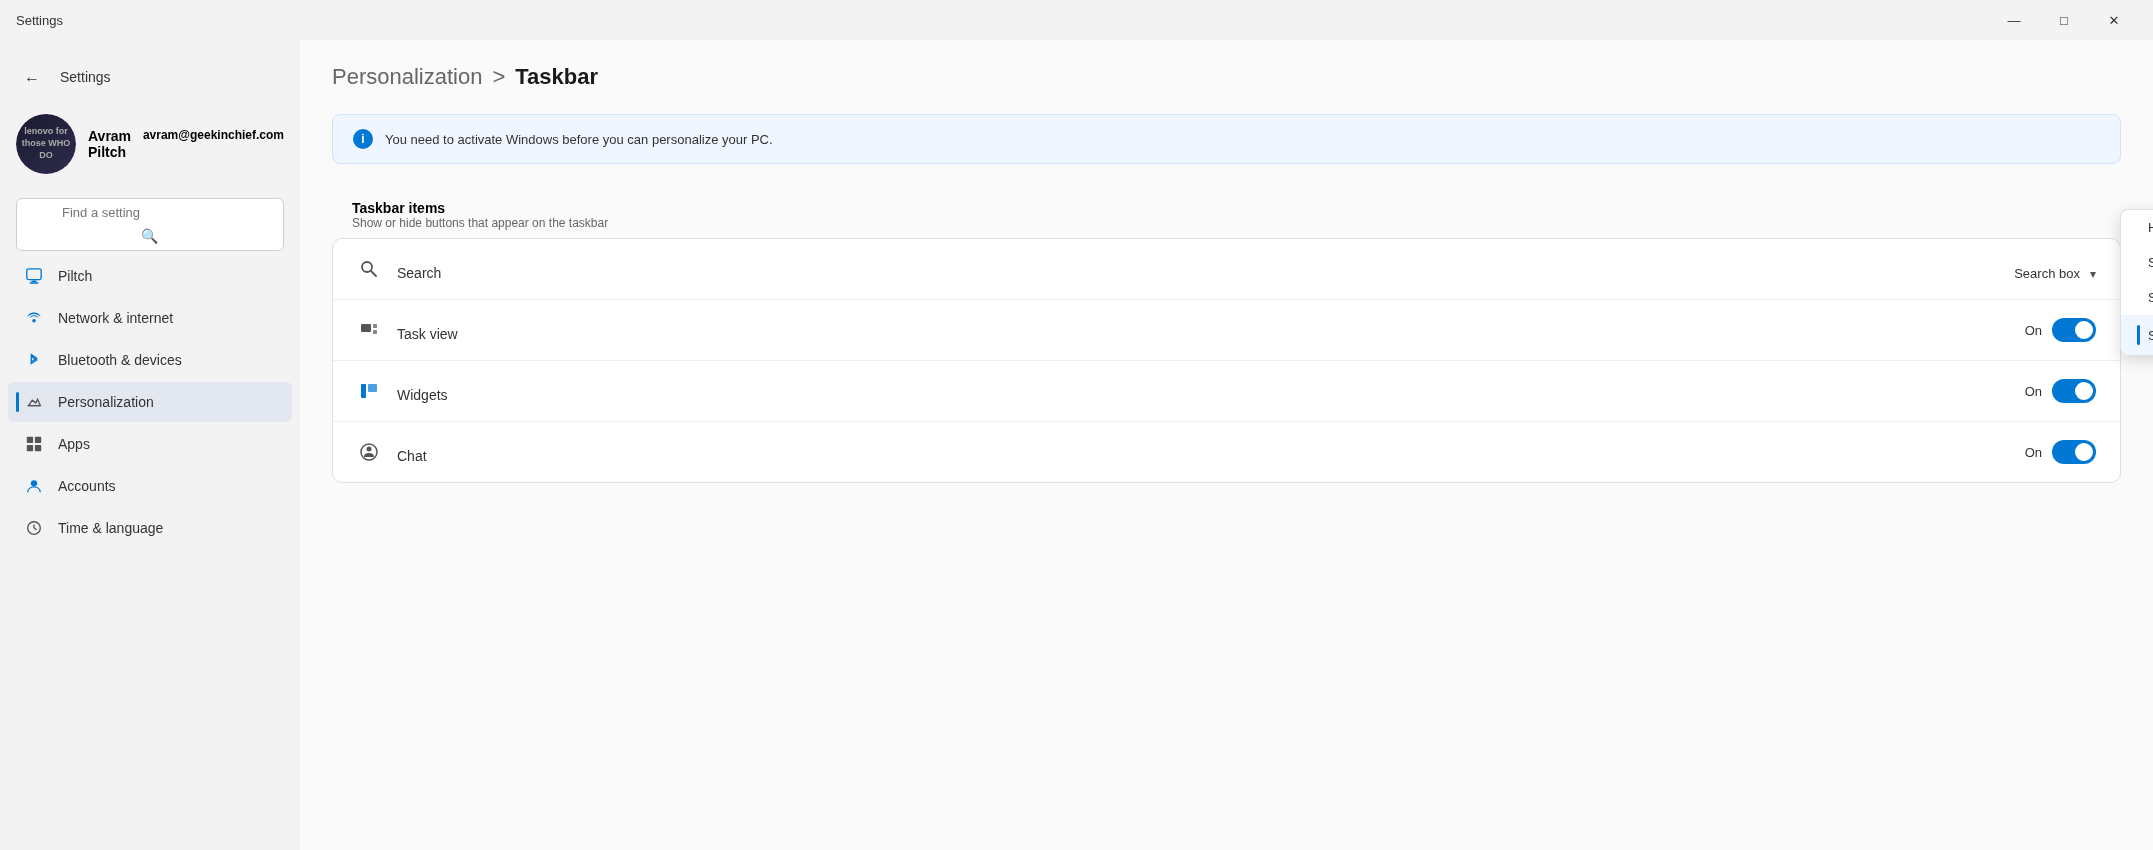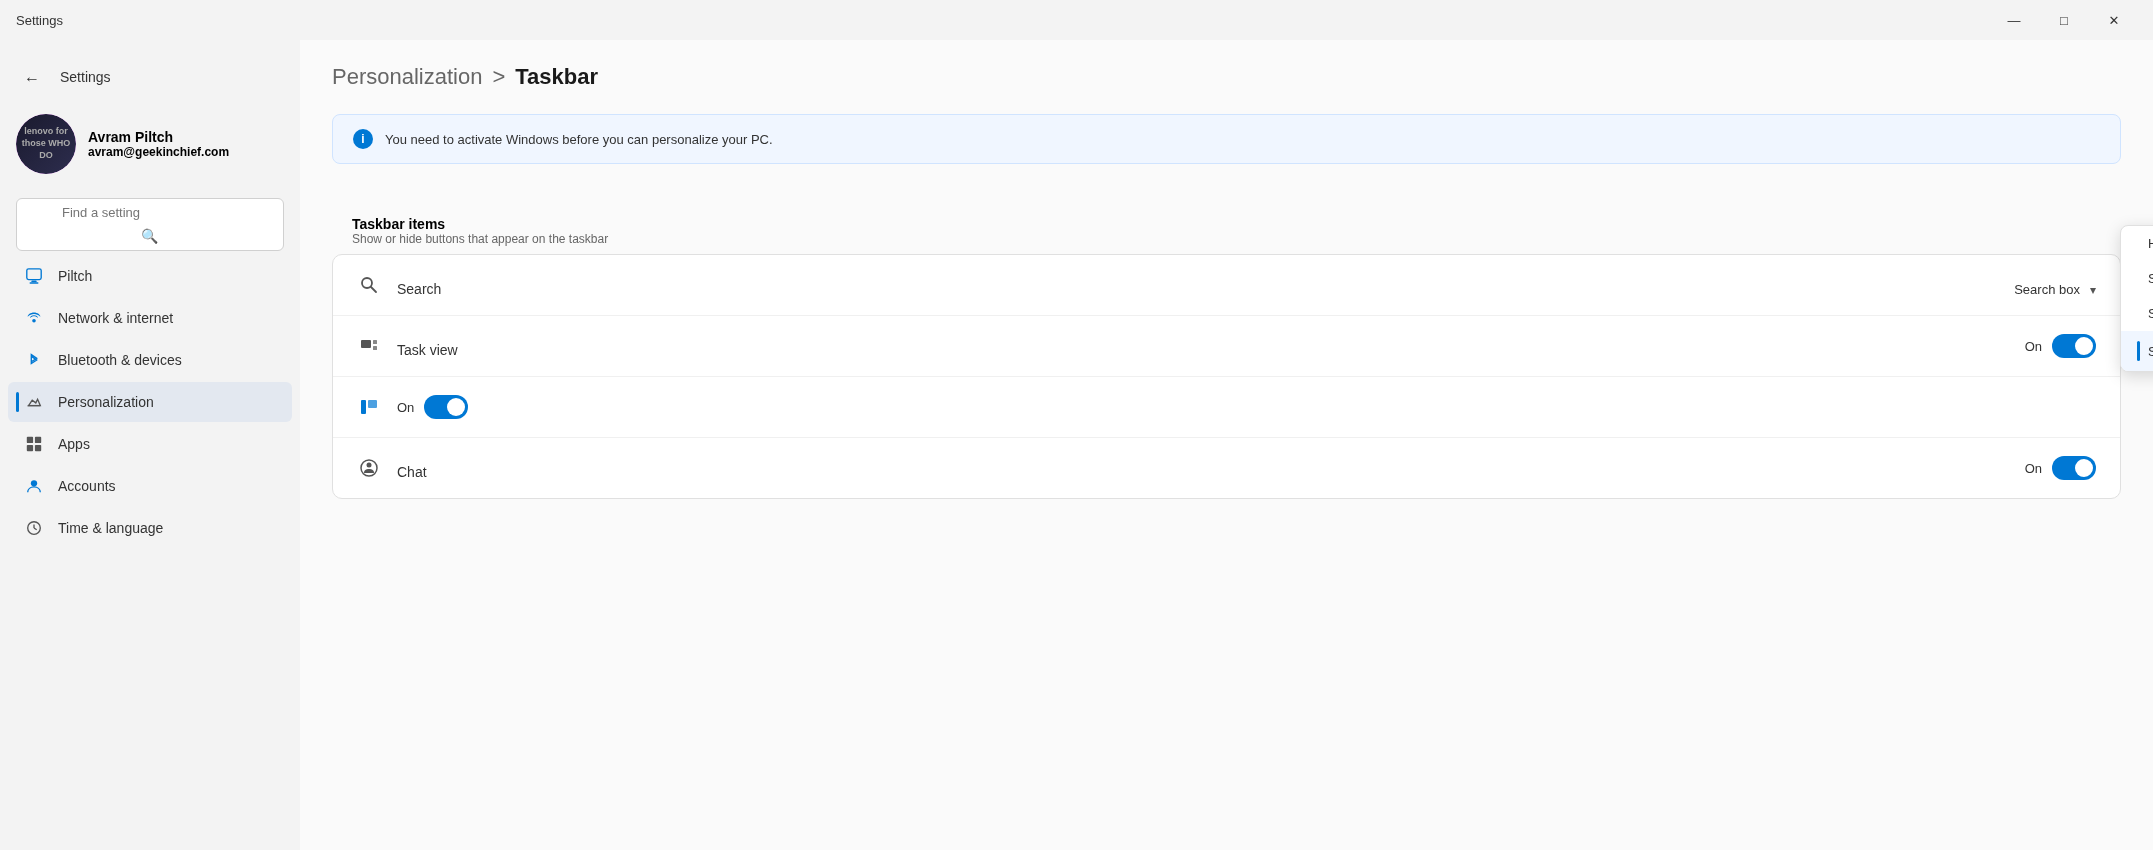--- a/index.html
+++ b/index.html
@@ -106,21 +106,21 @@
       display: flex;
       align-items: center;
       justify-content: center;
     }
     .avatar-text {
       font-size: 9px;
       color: #aaa;
       text-align: center;
       line-height: 1.3;
     }
-    .user-info { display: flex; flex-direction: column; }
+    .user-info { display: flex; flex-direction: row; }
     .user-name { font-size: 14px; font-weight: 600; }
     .user-email { font-size: 12px; color: #000000; font-weight: bold; }
 
     .search-box {
       margin: 8px 16px 4px 16px;
       display: flex;
       align-items: center;
       background: white;
       border: 1px solid #d0d0d0;
       border-radius: 6px;
@@ -219,21 +219,21 @@
       align-items: center;
       justify-content: center;
       font-size: 12px;
       font-weight: bold;
       flex-shrink: 0;
     }
 
     .section-header {
       padding: 16px 20px 8px 20px;
     }
-    .section-title { font-size: 14px; font-weight: 600; margin-top: 16px; }
+    .section-title { font-size: 14px; font-weight: 600; }
     .section-subtitle { font-size: 12px; color: #666; }
 
     .settings-card {
       background: white;
       border-radius: 10px;
       overflow: visible;
       border: 1px solid #e0e0e0;
     }
 
     .setting-row {
@@ -515,20 +515,21 @@
         </div>
       </div>
 
       <div class="setting-row">
         <div class="setting-row-icon">
           <svg width="20" height="20" viewBox="0 0 20 20">
               <rect x="2" y="3" width="5" height="14" rx="1" fill="#0078d4"></rect>
               <rect x="9" y="3" width="9" height="8" rx="1" fill="#0078d4" opacity="0.7"></rect>
             </svg>
         </div>
+        <span class="setting-row-label">Widgets</span>
         <div class="setting-row-control">
           <span class="on-label">On</span>
           <div class="toggle"></div>
         </div>
       </div>
 
       <div class="setting-row">
         <div class="setting-row-icon">
           <svg width="20" height="20" viewBox="0 0 20 20">
               <circle cx="10" cy="10" r="8" fill="none" stroke="#555" stroke-width="1.5"></circle>

